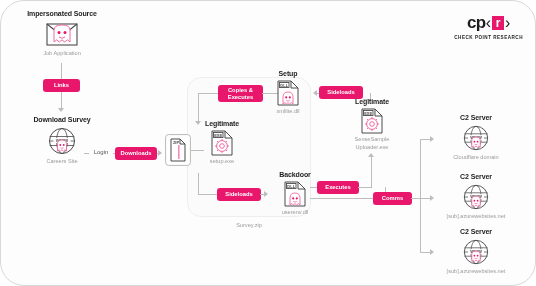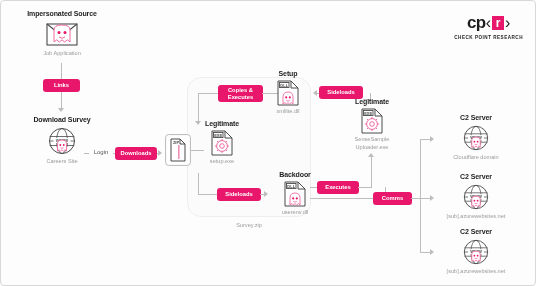--- a/index.html
+++ b/index.html
@@ -6,21 +6,21 @@
   html,body{
     width:536px; height:286px;
     background:#ffffff;
     font-family:"Liberation Sans", sans-serif;
     overflow:hidden;
   }
   #card{
     position:absolute; left:0; top:0; width:536px; height:286px;
     background:#fdfdfd;
     border:1px solid #d8d8d8;
-    border-radius:4px;
+    border-radius:24px;
     overflow:hidden;
   }
   .node{ position:absolute; }
 
   
   .title{
     font-size:7px; font-weight:bold; color:#1d1d1d;
     text-align:center; line-height:9px; letter-spacing:-0.1px;
     white-space:nowrap;
   }

